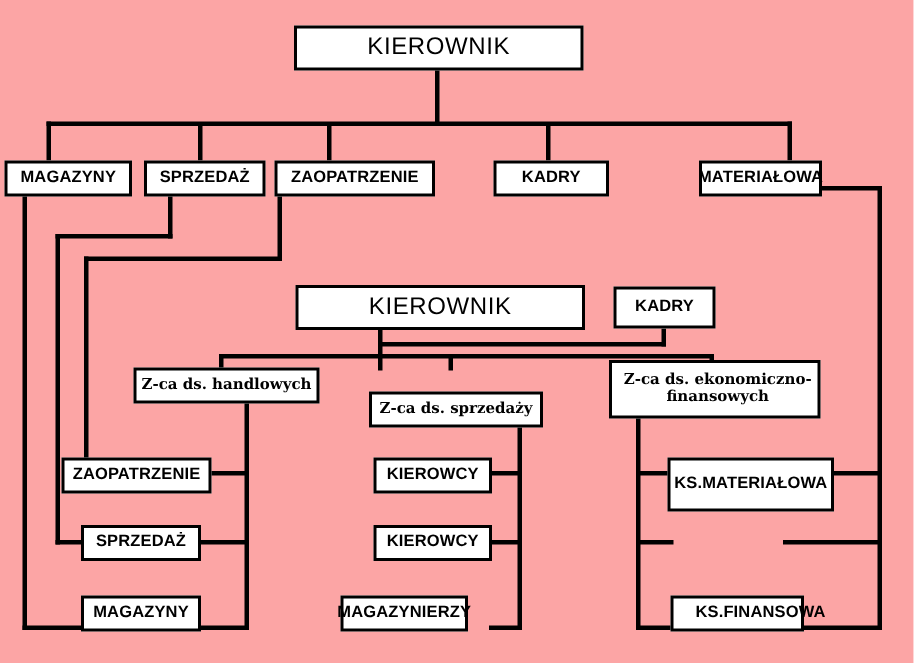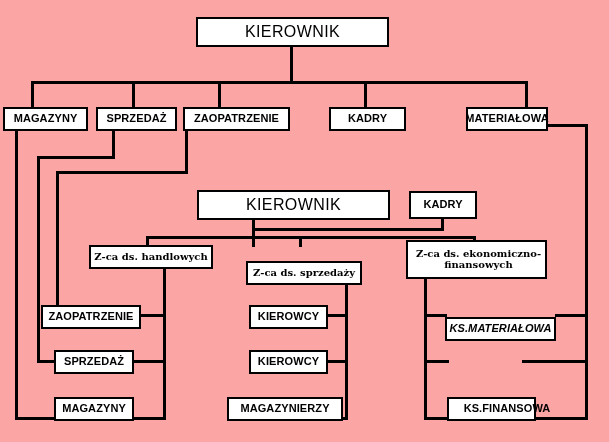--- a/index.html
+++ b/index.html
@@ -129,18 +129,18 @@
   <div class="box t-serifish" style="left:89px; top:245px; width:124px; height:24px;">Z-ca ds. handlowych</div>
   <div class="box t-serifish" style="left:246px; top:245px; width:116px; height:24px;margin-top:16px;">Z-ca ds. sprzedaży</div>
   <div class="box t-serifish left-align" style="left:406px; top:240px; width:141px; height:39px;">Z-ca ds. ekonomiczno-finansowych</div>
 
   <div class="box t-bold" style="left:41px; top:305px; width:100px; height:24px;">ZAOPATRZENIE</div>
   <div class="box t-bold" style="left:54px; top:350px; width:80px; height:24px;">SPRZEDAŻ</div>
   <div class="box t-bold" style="left:54px; top:397px; width:80px; height:24px;">MAGAZYNY</div>
 
   <div class="box t-bold" style="left:249px; top:305px; width:79px; height:24px;">KIEROWCY</div>
   <div class="box t-bold" style="left:249px; top:350px; width:79px; height:24px;">KIEROWCY</div>
-  <div class="box t-bold" style="left:227px; top:397px; width:116px; height:24px;">MAGAZYNIERZY</div>
+  <div class="box t-bold" style="left:227px; top:397px; width:85px; height:24px;">MAGAZYNIERZY</div>
 
-  <div class="box t-bold" style="left:445px; top:317px; width:111px; height:24px;font-style:italic;">KS.MATERIAŁOWA</div>
+  <div class="box t-bold" style="left:445px; top:305px; width:111px; height:36px;">KS.MATERIAŁOWA</div>
   <div class="box t-bold" style="left:447px; top:397px; width:89px; height:24px;padding-left:31px;">KS.FINANSOWA</div>
 
 </div>
 
 </body></html>

